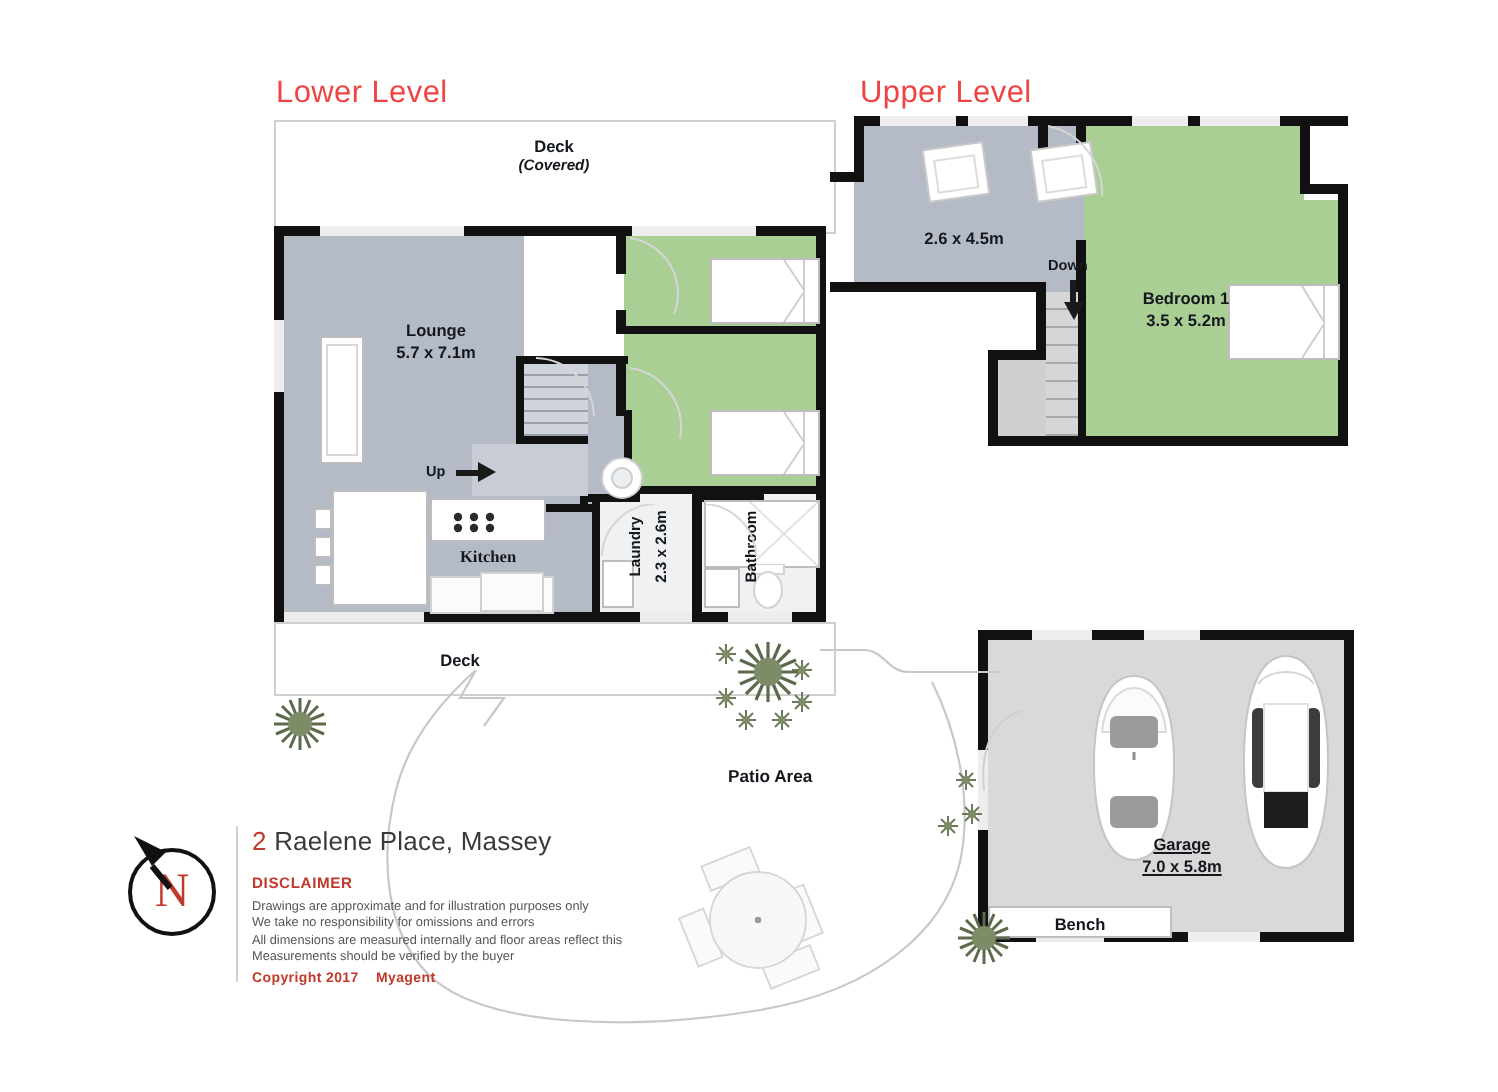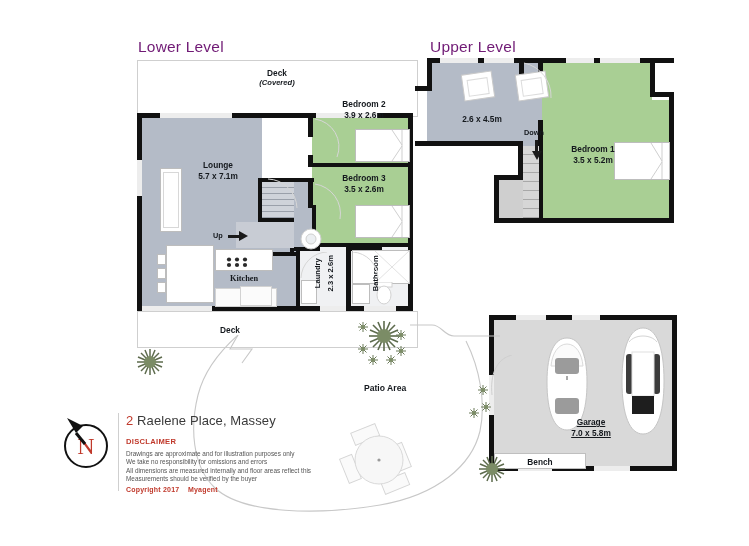--- a/index.html
+++ b/index.html
@@ -2,21 +2,21 @@
 <html><head>
 <meta charset="utf-8">
 <style>
   html,body{margin:0;padding:0;background:#ffffff;}
   body{width:749px;height:546px;position:relative;overflow:hidden;
        font-family:"Liberation Sans",sans-serif;color:#1a1a1a;}
   .stage{position:absolute;left:0;top:0;width:749px;height:546px;}
   .abs{position:absolute;}
 
   
-  .level-title{font-size:15.5px;color:#701a75;letter-spacing:.2px;white-space:nowrap;}
+  .level-title{font-size:15.5px;color:#ef4444;letter-spacing:.2px;white-space:nowrap;}
 
   
   .wall{background:#111111;}
   .fill-gray{background:#b4bbc7;}
   .fill-green{background:#a9cf94;}
   .fill-lgray{background:#d9d9d9;}
   .fill-pale{background:#f0f1f3;}
   .outline-thin{border:1px solid #cfcfcf;box-sizing:border-box;}
 
   .rlabel{font-size:8.3px;font-weight:bold;color:#14181d;text-align:center;
@@ -131,35 +131,27 @@
   </div>
   <div class="abs rlabel" style="left:208px;top:274px;width:72px;font-family:Liberation Serif, serif;">Kitchen</div>
 
   <div class="abs furn" style="left:355px;top:129px;width:55px;height:33px;">
     <svg width="53" height="31" viewBox="0 0 53 31" style="display:block">
       <line x1="36" y1="0" x2="46" y2="15" stroke="#cfcfcf" stroke-width="1"></line>
       <line x1="36" y1="31" x2="46" y2="16" stroke="#cfcfcf" stroke-width="1"></line>
       <line x1="46" y1="0" x2="46" y2="31" stroke="#cfcfcf" stroke-width="1"></line>
     </svg>
   </div>
-  <div class="abs rlabel" style="left:318px;top:99px;width:92px;">
-    <span>Bedroom 2</span><br>
-    <span>3.9 x 2.6m</span>
-  </div>
 
   <div class="abs furn" style="left:355px;top:205px;width:55px;height:33px;">
     <svg width="53" height="31" viewBox="0 0 53 31" style="display:block">
       <line x1="36" y1="0" x2="46" y2="15" stroke="#cfcfcf" stroke-width="1"></line>
       <line x1="36" y1="31" x2="46" y2="16" stroke="#cfcfcf" stroke-width="1"></line>
       <line x1="46" y1="0" x2="46" y2="31" stroke="#cfcfcf" stroke-width="1"></line>
     </svg>
-  </div>
-  <div class="abs rlabel" style="left:318px;top:173px;width:92px;">
-    <span>Bedroom 3</span><br>
-    <span>3.5 x 2.6m</span>
   </div>
 
   <div class="abs furn" style="left:301px;top:280px;width:16px;height:24px;"></div>
   <div class="abs" style="left:300px;top:228px;width:22px;height:22px;">
     <svg width="22" height="22" viewBox="0 0 22 22">
         <circle cx="11" cy="11" r="10" fill="#fff" stroke="#cfcfcf"></circle>
         <circle cx="11" cy="11" r="5" fill="#eceff2" stroke="#cfcfcf"></circle>
       </svg>
   </div>
   <div class="abs furn" style="left:264px;top:222px;width:24px;height:24px;"></div>

